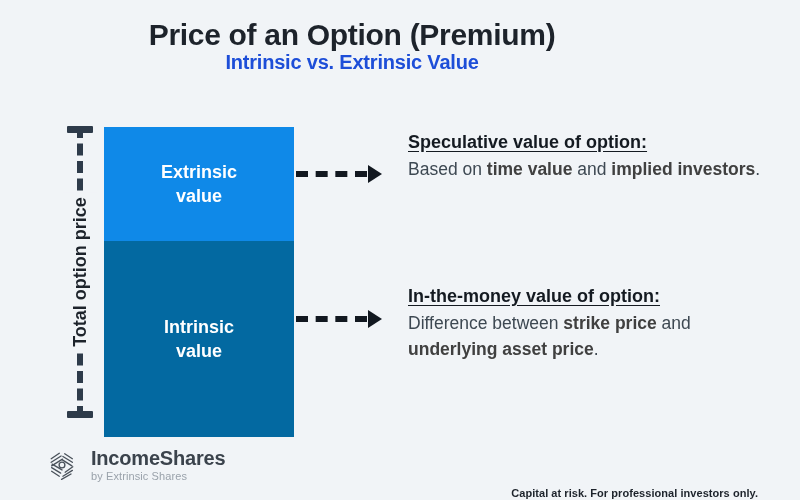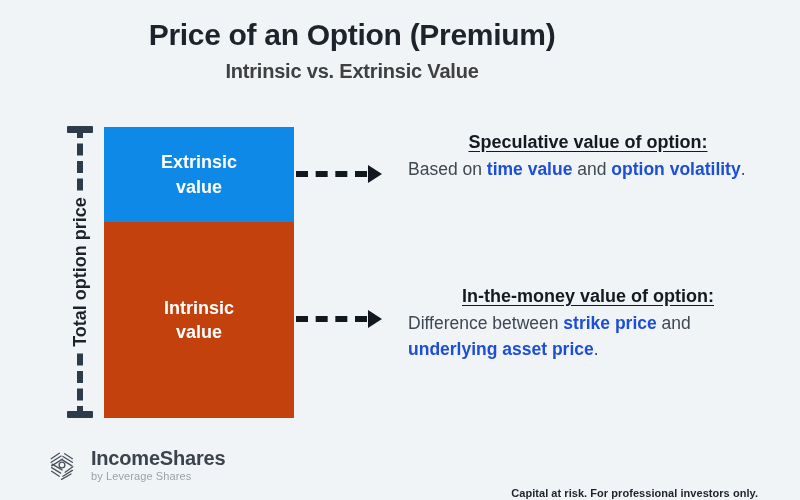--- a/index.html
+++ b/index.html
@@ -12,22 +12,22 @@
     overflow:hidden;
   }
 
   
   .header { position:absolute; left:0; top:18px; width:704px; text-align:center; }
   .title {
     font-size:30px; font-weight:bold; color:#1d232b;
     letter-spacing:-0.3px; line-height:1.1;
   }
   .subtitle {
-    margin-top:9px; font-size:20px; font-weight:bold;
-    color:#404040; letter-spacing:-0.2px;
+    margin-top:0; font-size:20px; font-weight:bold;
+    color:#1d4ed8; letter-spacing:-0.2px;
   }
 
   
   .axis {
     position:absolute; left:62px; top:126px;
     width:36px; height:292px;
   }
   .axis-line {
     position:absolute; left:50%; top:0; bottom:0;
     width:0; margin-left:-3px;
@@ -43,22 +43,22 @@
     position:absolute; left:50%; top:50%;
     transform:translate(-50%,-50%) rotate(-90deg);
     white-space:nowrap;
     font-size:18px; font-weight:bold; color:#1d232b;
     background:#f1f4f7; padding:6px 4px;
   }
 
   
   .bar { position:absolute; left:104px; top:127px; width:190px; height:291px; }
   .seg { width:100%; display:flex; align-items:center; justify-content:center; }
-  .seg-extrinsic { height:95px; background:#0f89e8; }
-  .seg-intrinsic { height:196px; background:#c2410c; }
+  .seg-extrinsic { height:114px; background:#0f89e8; }
+  .seg-intrinsic { height:196px; background:#0369a1; }
   .seg-label {
     color:#ffffff; font-weight:bold; font-size:18px;
     text-align:center; line-height:1.35;
   }
 
   
   .arrow { position:absolute; height:14px; display:flex; align-items:center; }
   .arrow-line {
     flex:1; height:0;
     border-top:6px dashed #121820;
@@ -72,26 +72,26 @@
   .arrow-top { left:296px; top:167px; width:86px; }
   .arrow-bottom { left:296px; top:312px; width:86px; }
 
   
   .callout { position:absolute; width:360px; }
   .callout-top { left:408px; top:130px; }
   .callout-bottom { left:408px; top:284px; }
   .callout-head {
     font-size:18px; font-weight:bold; color:#141a21;
     text-decoration:underline; text-underline-offset:3px;
-    line-height:1.35; margin-bottom:3px;text-align:center;
+    line-height:1.35; margin-bottom:3px;
   }
   .callout-body {
     font-size:17.5px; color:#3d4852; line-height:1.45;
   }
-  .callout-body b { color:#1d4ed8; font-weight:bold; }
+  .callout-body b { color:#404040; font-weight:bold; }
 
   
   .logo { position:absolute; left:44px; top:447px; display:flex; align-items:center; gap:11px; }
   .logo-mark { width:36px; height:36px; flex:none; }
   .logo-text { line-height:1.05; }
   .logo-name { font-size:20px; font-weight:bold; color:#3b434c; letter-spacing:-0.2px; }
   .logo-sub { font-size:11px; color:#9aa2ab; margin-top:2px; letter-spacing:0.1px; }
 
   .disclaimer {
     position:absolute; right:42px; top:458px;
@@ -132,21 +132,21 @@
   <div class="arrow-line"></div>
   <div class="arrow-head"></div>
 </div>
 <div class="arrow arrow-bottom">
   <div class="arrow-line"></div>
   <div class="arrow-head"></div>
 </div>
 
 <div class="callout callout-top">
   <div class="callout-head">Speculative value of option:</div>
-  <div class="callout-body">Based on <b>time value</b> and <b>option volatility</b>.</div>
+  <div class="callout-body">Based on <b>time value</b> and <b>implied investors</b>.</div>
 </div>
 <div class="callout callout-bottom">
   <div class="callout-head">In-the-money value of option:</div>
   <div class="callout-body">Difference between <b>strike price</b> and <b>underlying asset price</b>.</div>
 </div>
 
 <div class="logo">
   <svg class="logo-mark" viewBox="0 0 40 40">
     <g stroke="#4a525b" stroke-width="1.5" fill="none" stroke-linecap="round">
       <path d="M8 13 L17 7"></path>
@@ -159,17 +159,17 @@
         <path d="M31.5 26 L21 32.5"></path>
         <path d="M30 30 L19.5 36"></path>
       <path d="M17 32.5 L8.5 27"></path>
         <path d="M18.5 29 L8.5 23"></path>
         <path d="M20 25.5 L9 19"></path>
     </g>
     <circle cx="20" cy="20" r="3.2" fill="none" stroke="#4a525b" stroke-width="1.5"></circle>
   </svg>
   <div class="logo-text">
     <div class="logo-name">IncomeShares</div>
-    <div class="logo-sub">by Leverage Shares</div>
+    <div class="logo-sub">by Extrinsic Shares</div>
   </div>
 </div>
 
 <div class="disclaimer">Capital at risk. For professional investors only.</div>
 
 </body></html>

